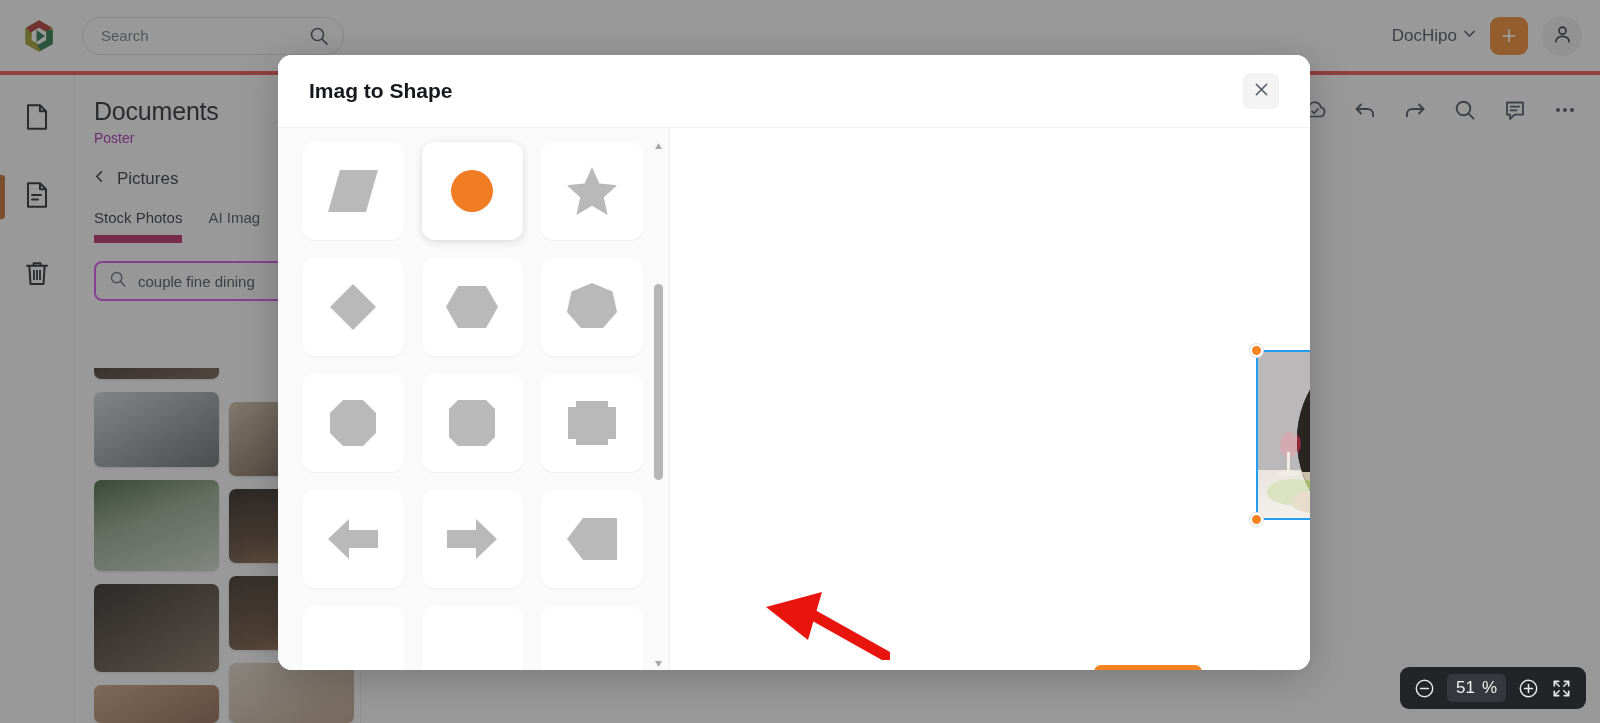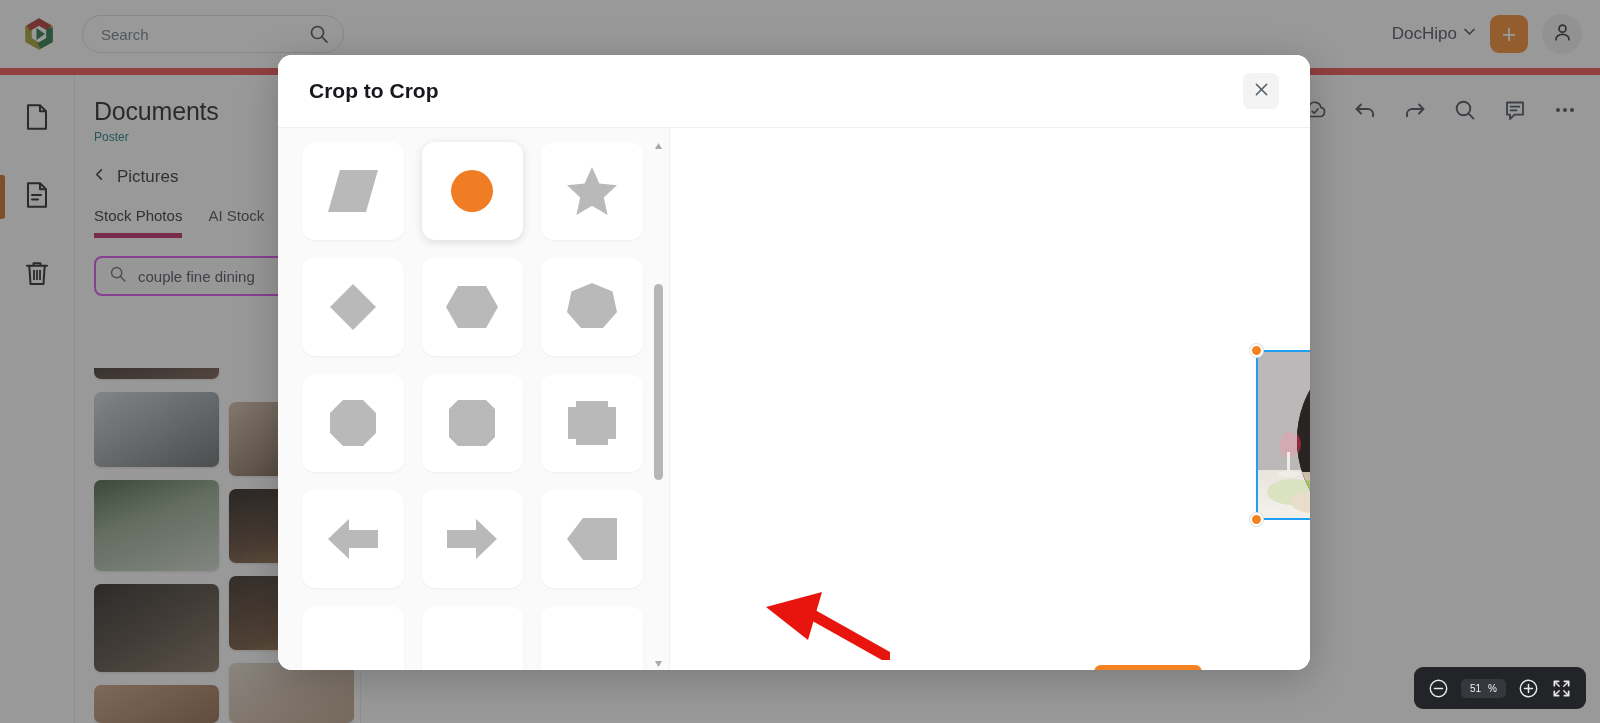--- a/index.html
+++ b/index.html
@@ -9,21 +9,21 @@
     overflow: hidden; background: #ffffff;
   }
   #root { position: relative; width: 1600px; height: 723px; background:#fff; overflow:hidden; }
 
   
   .app-layer { position:absolute; inset:0; background:#ffffff; }
 
   .topbar {
     position:absolute; left:0; top:0; width:1600px; height:75px;
     background:#ffffff; display:flex; align-items:center;
-    border-bottom:7px solid #ef4444;
+    border-bottom:4px solid #ef4444;
   }
   .logo { margin-left:18px; width:42px; height:42px; flex:none; }
 
   .global-search {
     margin-left:22px; width:262px; height:38px;
     border:1px solid #dcdcdc; border-radius:19px;
     display:flex; align-items:center; padding:0 14px 0 18px;
     background:#fff;
   }
   .global-search .gs-text { flex:1; font-size:15px; color:#6d7580; }
@@ -57,26 +57,26 @@
     content:""; position:absolute; left:0; top:4px; bottom:4px; width:5px;
     background:#c4621c; border-radius:0 3px 3px 0;
   }
 
   
   .docpanel {
     position:absolute; left:76px; top:75px; width:285px; bottom:0;
     background:#ffffff; border-right:1px solid #ececec; overflow:hidden;
   }
   .doc-title { font-size:25px; font-weight:normal; color:#16181d; margin:22px 0 0 18px; letter-spacing:-0.2px;}
-  .doc-sub { font-size:12px; color:#0f766e; margin:4px 0 0 18px; }
+  .doc-sub { font-size:14px; color:#a21caf; margin:4px 0 0 18px; }
   .back-row { display:flex; align-items:flex-start; gap:12px; margin:23px 0 0 18px; cursor:pointer;}
   .back-row .bk-label { font-size:17px; color:#23272e; font-weight:500;}
   .tabs { display:flex; gap:26px; margin:20px 0 0 18px; }
   .tab { font-size:15px; color:#3f4550; padding-bottom:9px; cursor:pointer; white-space:nowrap;}
-  .tab.active { color:#23272e; border-bottom:5px solid #be185d; }
+  .tab.active { color:#23272e; border-bottom:8px solid #be185d; }
   .panel-search {
     margin:18px 18px 0 18px; height:40px; border:2px solid #d946ef; border-radius:8px;
     display:flex; align-items:center; gap:11px; padding:0 13px; background:#fafafa;
   }
   .panel-search .ps-text { font-size:15px; color:#3f4550; }
   .filter-box {
     margin:16px 18px 0 18px; height:40px; border:1px solid #e2e2e2; border-radius:8px;
     display:flex; align-items:center; padding:0 15px; background:#fafafa; font-size:15px; color:#3f4550;
   }
   .thumb-grid {
@@ -97,21 +97,21 @@
     background:#fff; border-radius:10px;
   }
 
   
   .zoom-widget {
     position:absolute; right:14px; bottom:14px; height:42px;
     background:#222427; border-radius:9px; display:flex; align-items:center;
     gap:12px; padding:0 14px; z-index:40;
   }
   .zoom-val {
-    background:#35383c; border-radius:5px; color:#f0f0f0; font-size:10px;
+    background:#35383c; border-radius:5px; color:#f0f0f0; font-size:17px;
     padding:4px 9px; display:flex; gap:7px; align-items:flex-start;
   }
   .zi { width:21px; height:21px; cursor:pointer; }
 
   
   .dim { position:absolute; inset:0; background:rgba(60,60,60,0.52); z-index:20; }
 
   
   .modal {
     position:absolute; left:278px; top:55px; width:1032px; height:615px;
@@ -270,21 +270,21 @@
         <span>
           <svg viewBox="0 0 12 14" width="11" height="13">
               <polyline points="8,2 3,7 8,12" fill="none" stroke="#23272e" stroke-width="1.8" stroke-linecap="round" stroke-linejoin="round"></polyline>
             </svg>
         </span>
         <span class="bk-label">Pictures</span>
       </div>
 
       <div class="tabs">
         <div class="tab active">Stock Photos</div>
-        <div class="tab">AI Stock</div>
+        <div class="tab">AI Imag</div>
       </div>
 
       <div class="panel-search">
         <span>
           <svg viewBox="0 0 20 20" width="18" height="18">
               <circle cx="8.5" cy="8.5" r="5.7" fill="none" stroke="#5c6370" stroke-width="1.6"></circle>
               <line x1="12.8" y1="12.8" x2="17.6" y2="17.8" stroke="#5c6370" stroke-width="1.6" stroke-linecap="round"></line>
             </svg>
         </span>
         <span class="ps-text">couple fine dining</span>
@@ -378,21 +378,21 @@
         <line x1="4.4" y1="4.4" x2="8.6" y2="8.6" stroke="#e8e8e8" stroke-width="1.5" stroke-linecap="round"></line>
         <line x1="17.6" y1="4.4" x2="13.4" y2="8.6" stroke="#e8e8e8" stroke-width="1.5" stroke-linecap="round"></line>
         <line x1="4.4" y1="17.6" x2="8.6" y2="13.4" stroke="#e8e8e8" stroke-width="1.5" stroke-linecap="round"></line>
         <line x1="17.6" y1="17.6" x2="13.4" y2="13.4" stroke="#e8e8e8" stroke-width="1.5" stroke-linecap="round"></line>
       </svg>
     </span>
   </div>
 
   <div class="modal">
     <div class="modal-head">
-      <div class="modal-title">Crop to Crop</div>
+      <div class="modal-title">Imag to Shape</div>
       <button class="modal-close">
         <span>
           <svg viewBox="0 0 18 18" width="17" height="17">
               <line x1="3.6" y1="3.6" x2="14.4" y2="14.4" stroke="#5c6370" stroke-width="1.6" stroke-linecap="round"></line>
               <line x1="14.4" y1="3.6" x2="3.6" y2="14.4" stroke="#5c6370" stroke-width="1.6" stroke-linecap="round"></line>
             </svg>
         </span>
       </button>
     </div>
 

